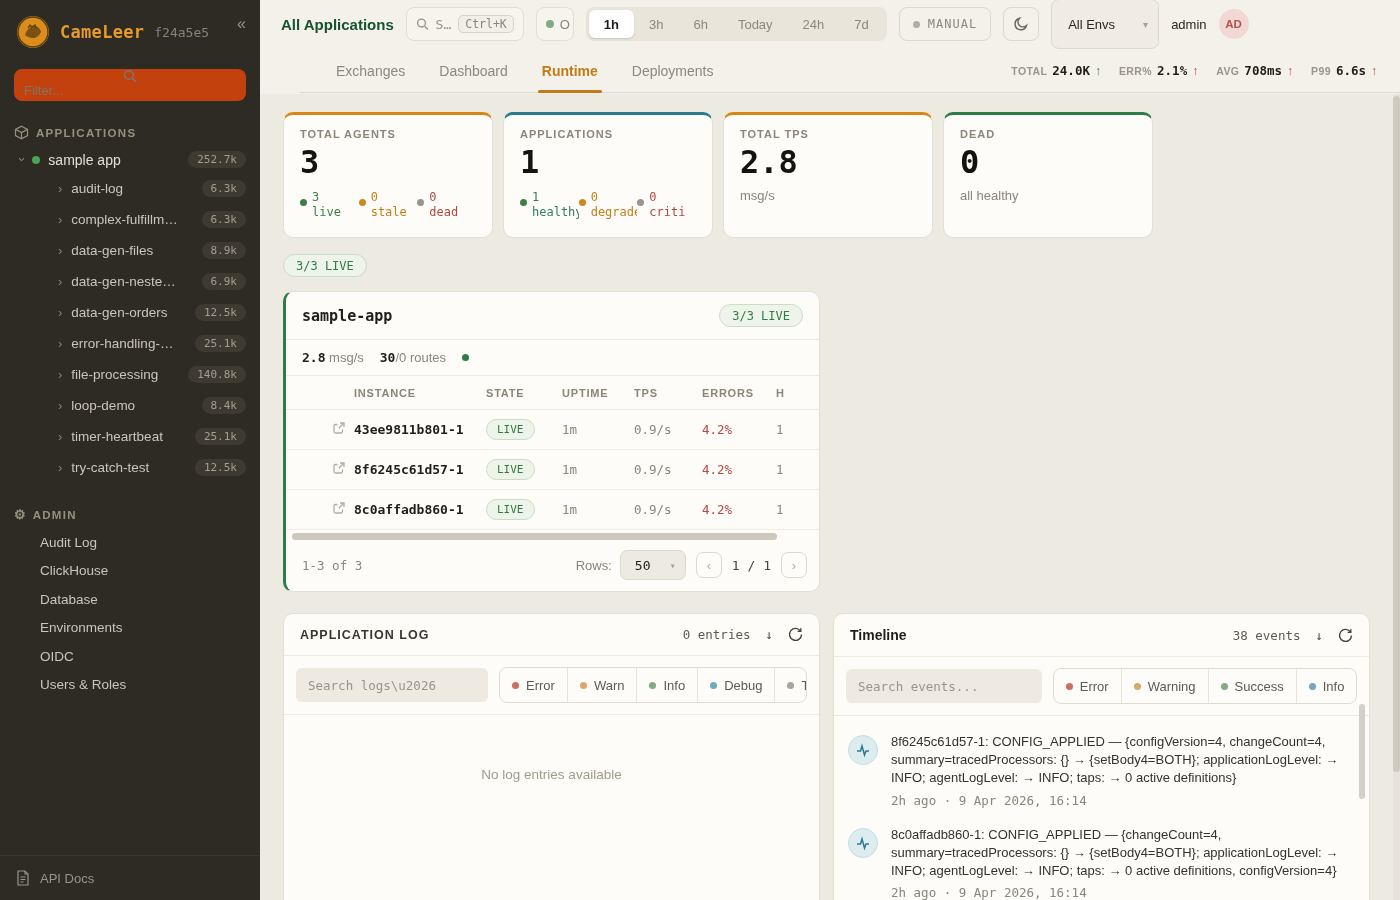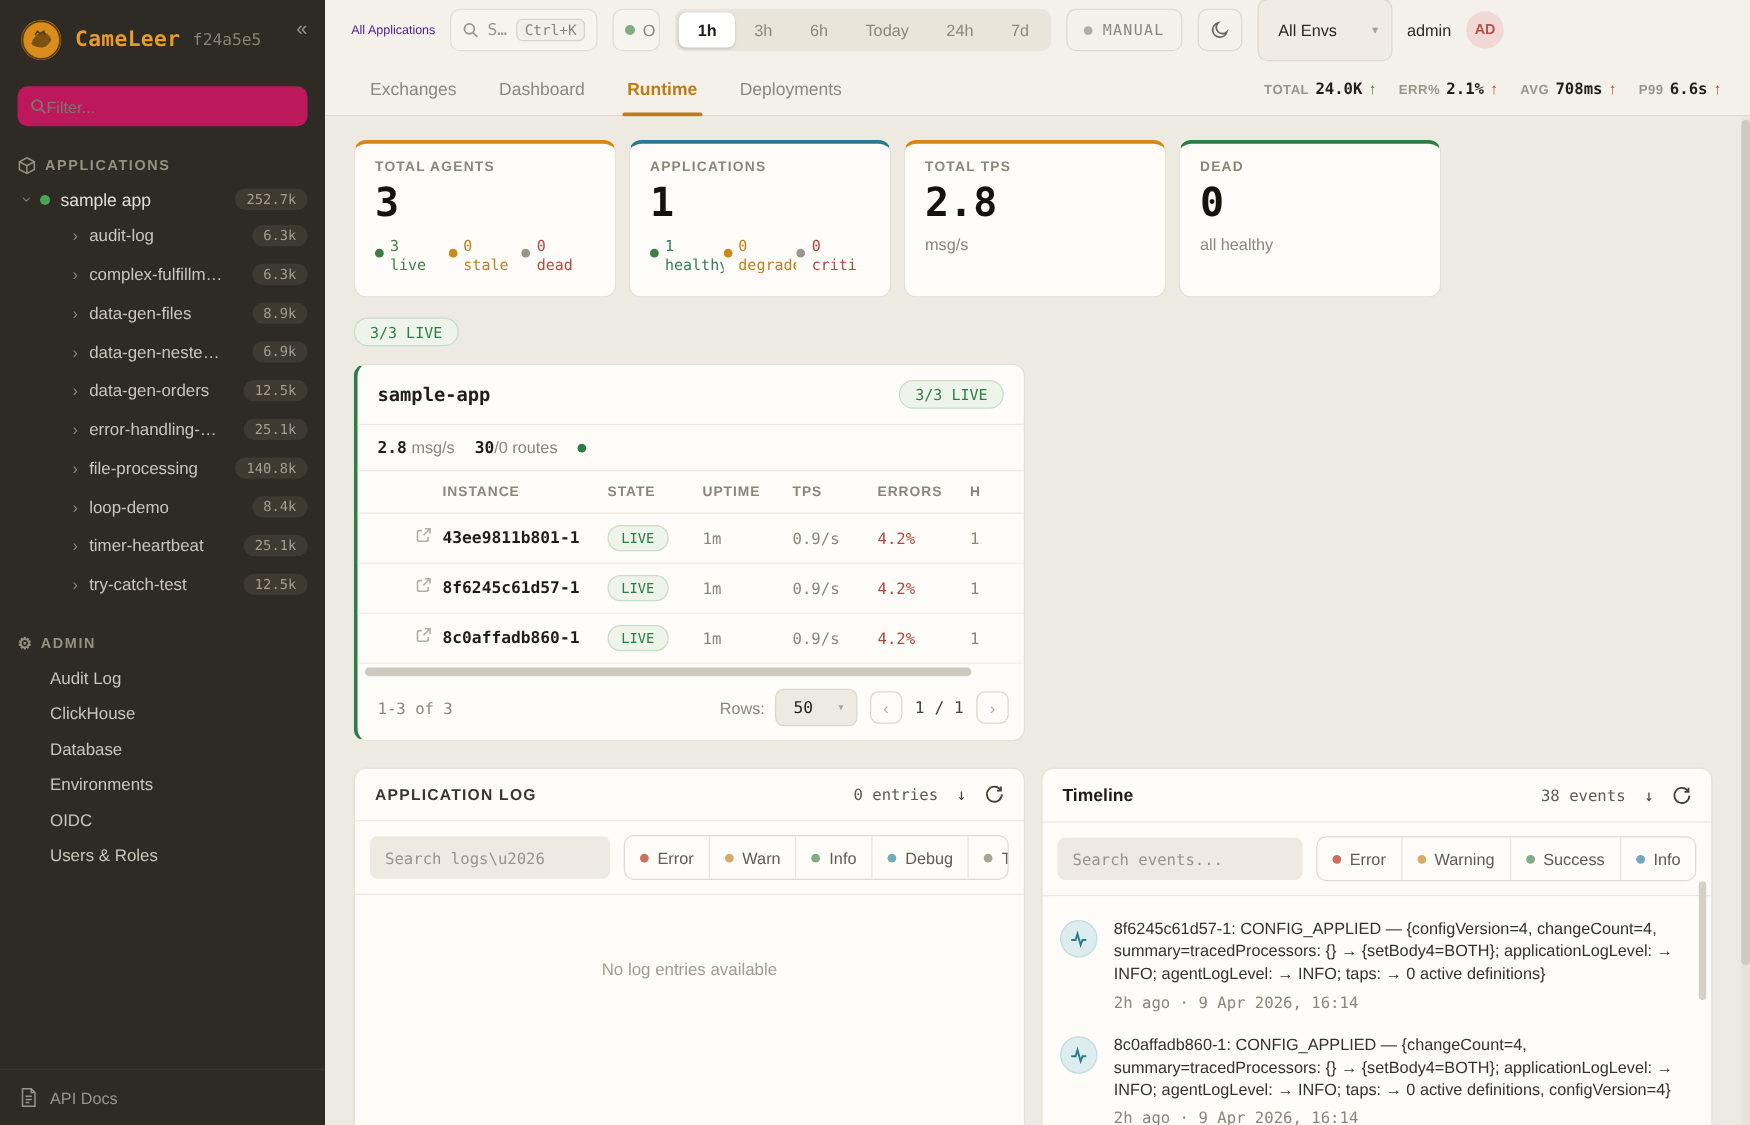--- a/index.html
+++ b/index.html
@@ -6,56 +6,56 @@
   html,body { width:1400px; height:900px; overflow:hidden; }
   body { font-family:"Liberation Sans", sans-serif; background:#edeae2; position:relative; }
 
   
   .sidebar { position:absolute; left:0; top:0; width:260px; height:900px; background:#2e2a24; display:flex; flex-direction:column; z-index:5; }
   .sb-head { display:flex; align-items:center; gap:10px; padding:15px 14px 10px 16px; }
   .logo { width:34px; height:34px; border-radius:50%; flex:none; }
   .brand { font-family:"DejaVu Sans Mono",monospace; font-weight:bold; font-size:17px; color:#e89b2a; letter-spacing:.3px; }
   .build { font-family:"DejaVu Sans Mono",monospace; font-size:13px; color:#8a8273; }
   .collapse { margin-left:auto; color:#9a9488; font-size:16px; cursor:pointer; align-self:flex-start; }
-  .filter-box { margin:10px 14px 12px; background:#be185d; border-radius:8px; display:flex; align-items:center; gap:0; padding:0 10px; height:32px; }
+  .filter-box { margin:10px 14px 12px; background:#c2410c; border-radius:8px; display:flex; align-items:center; gap:0; padding:0 10px; height:32px;flex-direction:column; }
   .filter-box input { background:transparent; border:0; outline:none; color:#cfc9bf; font-size:13px; width:100%; }
   .filter-box input::placeholder { color:#7d766b; }
   .section-head { display:flex; gap:7px; align-items:center; padding:12px 14px 6px 14px; color:#97907f; font-size:11.5px; font-weight:bold; letter-spacing:1.3px; }
   .app-row { display:flex; align-items:center; gap:8px; padding:5px 14px 5px 20px; font-size:14px; color:#e3ded6; cursor:pointer; }
   .sb-badge { margin-left:auto; background:#3f3a31; color:#a59d8e; border-radius:10px; padding:2px 9px; font-size:11px; font-family:"DejaVu Sans Mono",monospace; }
   .route-row { display:flex; align-items:center; gap:9px; padding:0 14px 0 58px; height:31px; font-size:13.5px; color:#cbc5ba; cursor:pointer; }
   .chev { color:#8a8375; font-size:13px; line-height:1; }
   .chev.down { display:inline-block; transform:rotate(90deg); }
   .gdot { width:8px; height:8px; border-radius:50%; background:#4aa356; flex:none; }
   .admin-item { padding:0 14px 0 40px; height:28.5px; display:flex; align-items:center; font-size:13.5px; color:#cbc5ba; cursor:pointer; }
   .sb-footer { margin-top:auto; border-top:1px solid #3b352c; padding:14px 16px; display:flex; gap:10px; align-items:center; color:#9a9488; font-size:13px; cursor:pointer; }
 
   
   .main { position:absolute; left:260px; top:0; right:0; height:900px; background:#f4f1ea; }
   .topbar { height:48px; display:flex; align-items:center; gap:12px; padding:0 16px 0 21px; }
-  .tb-title { font-weight:normal; font-size:10px; color:#4c1d95; white-space:nowrap; }
+  .tb-title { font-weight:bold; font-size:15px; color:#14532d; white-space:nowrap; }
   .search-btn { display:flex; align-items:center; gap:7px; border:1px solid #e2ddd2; background:#f7f4ee; border-radius:8px; height:34px; padding:0 9px; width:118px; cursor:pointer; }
   .search-txt { color:#9a948a; font-size:13px; font-family:"DejaVu Sans Mono",monospace; }
   .kbd { border:1px solid #d8d3c8; border-radius:5px; padding:1px 6px; font-size:11.5px; color:#8a857a; font-family:"DejaVu Sans Mono",monospace; background:#f2efe8; }
   .online-pill { border:1px solid #e2ddd2; background:#f7f4ee; border-radius:8px; height:34px; width:38px; display:flex; align-items:center; gap:6px; padding:0 9px; overflow:hidden; cursor:pointer; }
   .online-pill .lbl { color:#8a857a; font-size:13px; }
   .time-group { background:#e9e5db; border-radius:8px; display:flex; align-items:center; padding:3px; height:34px; }
   .time-btn { padding:0 15px; height:28px; border-radius:6px; color:#8d887c; font-size:13px; display:flex; align-items:center; cursor:pointer; white-space:nowrap; }
   .time-btn.active { background:#fff; color:#211d18; font-weight:bold; box-shadow:0 1px 2px rgba(0,0,0,.15); }
   .date-pill { background:#e9e5db; border-radius:8px; height:34px; display:flex; align-items:center; gap:10px; padding:0 14px; font-family:"DejaVu Sans Mono",monospace; font-size:13px; color:#2b2721; cursor:pointer; white-space:nowrap; }
   .date-sep { color:#a8a296; }
   .manual-btn { border:1px solid #ddd8cd; border-radius:8px; height:34px; display:flex; align-items:center; gap:8px; padding:0 13px; color:#8d887c; font-family:"DejaVu Sans Mono",monospace; font-size:12px; letter-spacing:1px; cursor:pointer; }
   .graydot { width:7px; height:7px; border-radius:50%; background:#b3ada1; }
   .icon-btn { width:36px; height:34px; border:1px solid #ddd8cd; border-radius:8px; display:flex; align-items:center; justify-content:center; color:#6b665c; cursor:pointer; }
   .env-select { border:1px solid #ddd8cd; background:#f0ece4; border-radius:8px; height:50px; width:108px; display:flex; align-items:center; justify-content:space-between; padding:0 10px 0 16px; font-size:13px; color:#2b2721; cursor:pointer; }
   .caret { color:#a8a296; font-size:10px; }
   .user { font-size:13px; color:#2b2721; }
   .avatar { width:30px; height:30px; border-radius:50%; background:#f1d8d4; color:#b2544b; font-weight:bold; font-size:11.5px; display:flex; align-items:center; justify-content:center; cursor:pointer; }
 
-  .tabrow { height:45px; display:flex; align-items:flex-end; padding:0 23px 0 36px; border-bottom:1px solid #ddd8cf; background:#f4f1ea; }
+  .tabrow { height:45px; display:flex; align-items:flex-end; padding:0 23px 0 36px; border-bottom:1px solid #ddd8cf; background:#f4f1ea;margin-left:40px; }
   .tab { margin-right:34px; padding-bottom:13px; font-size:14px; color:#8d887c; position:relative; cursor:pointer; }
   .tab.active { color:#bf7b15; font-weight:bold; }
   .tab.active::after { content:""; position:absolute; left:-4px; right:-4px; bottom:-1px; height:3px; background:#bf7b15; border-radius:2px; }
   .tab-stats { margin-left:auto; display:flex; gap:18px; align-items:center; padding-bottom:14px; }
   .stat { display:flex; gap:5px; align-items:baseline; }
   .stat-label { font-size:10.5px; color:#9a948a; font-weight:bold; letter-spacing:.4px; }
   .stat-value { font-family:"DejaVu Sans Mono",monospace; font-weight:bold; font-size:12.5px; color:#211d18; }
   .up-green { color:#3e7d46; font-size:12px; } .up-red { color:#b5483e; font-size:12px; }
 
   .content { position:absolute; top:94px; left:0; right:7px; bottom:0; background:#edeae2; overflow:hidden; padding:18px 0 0 23px; }

